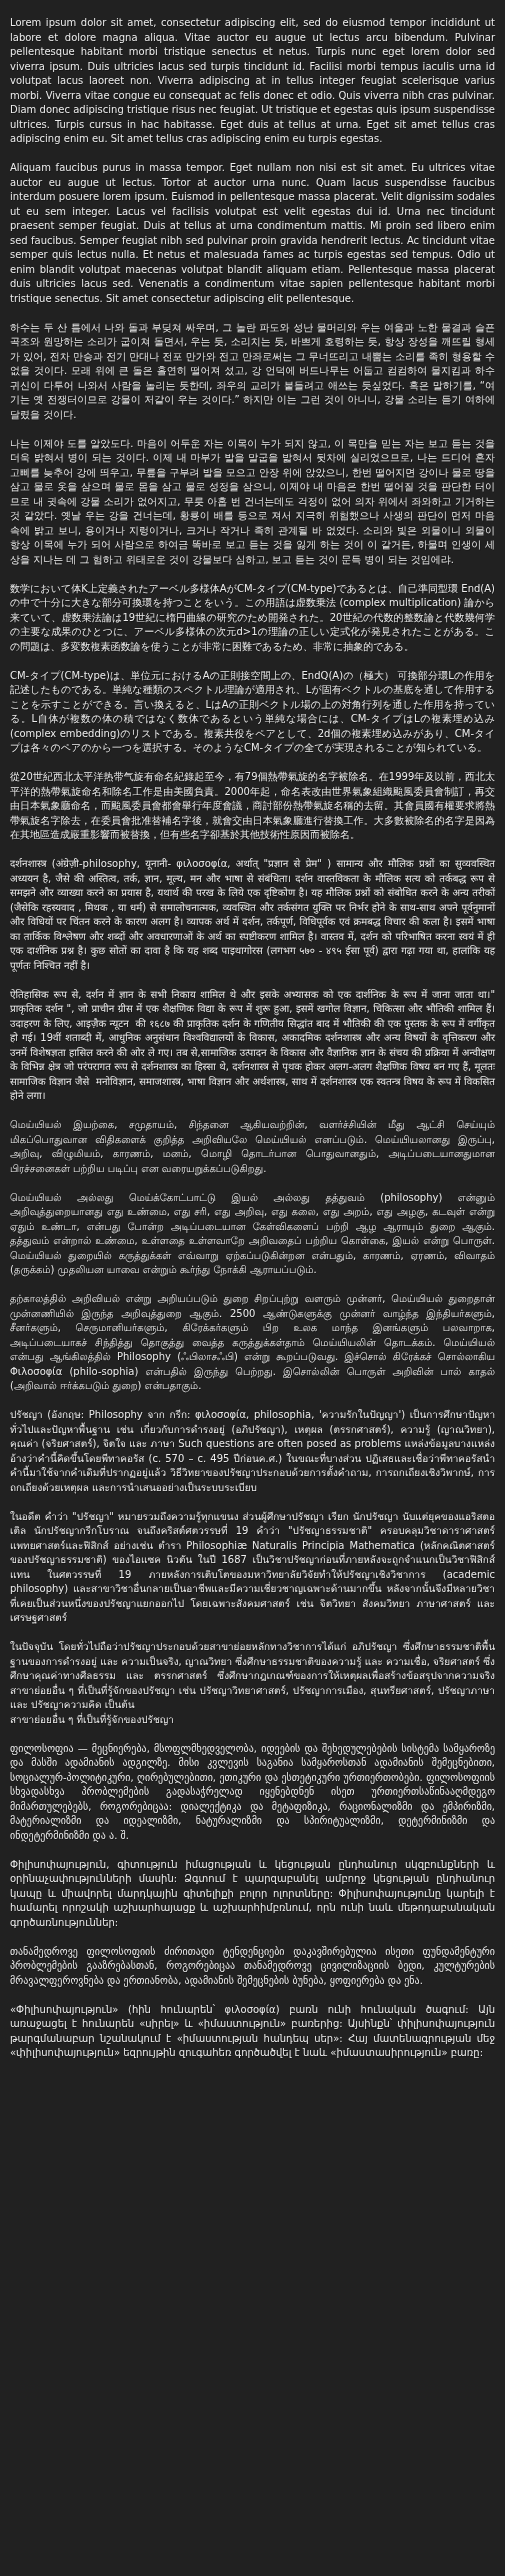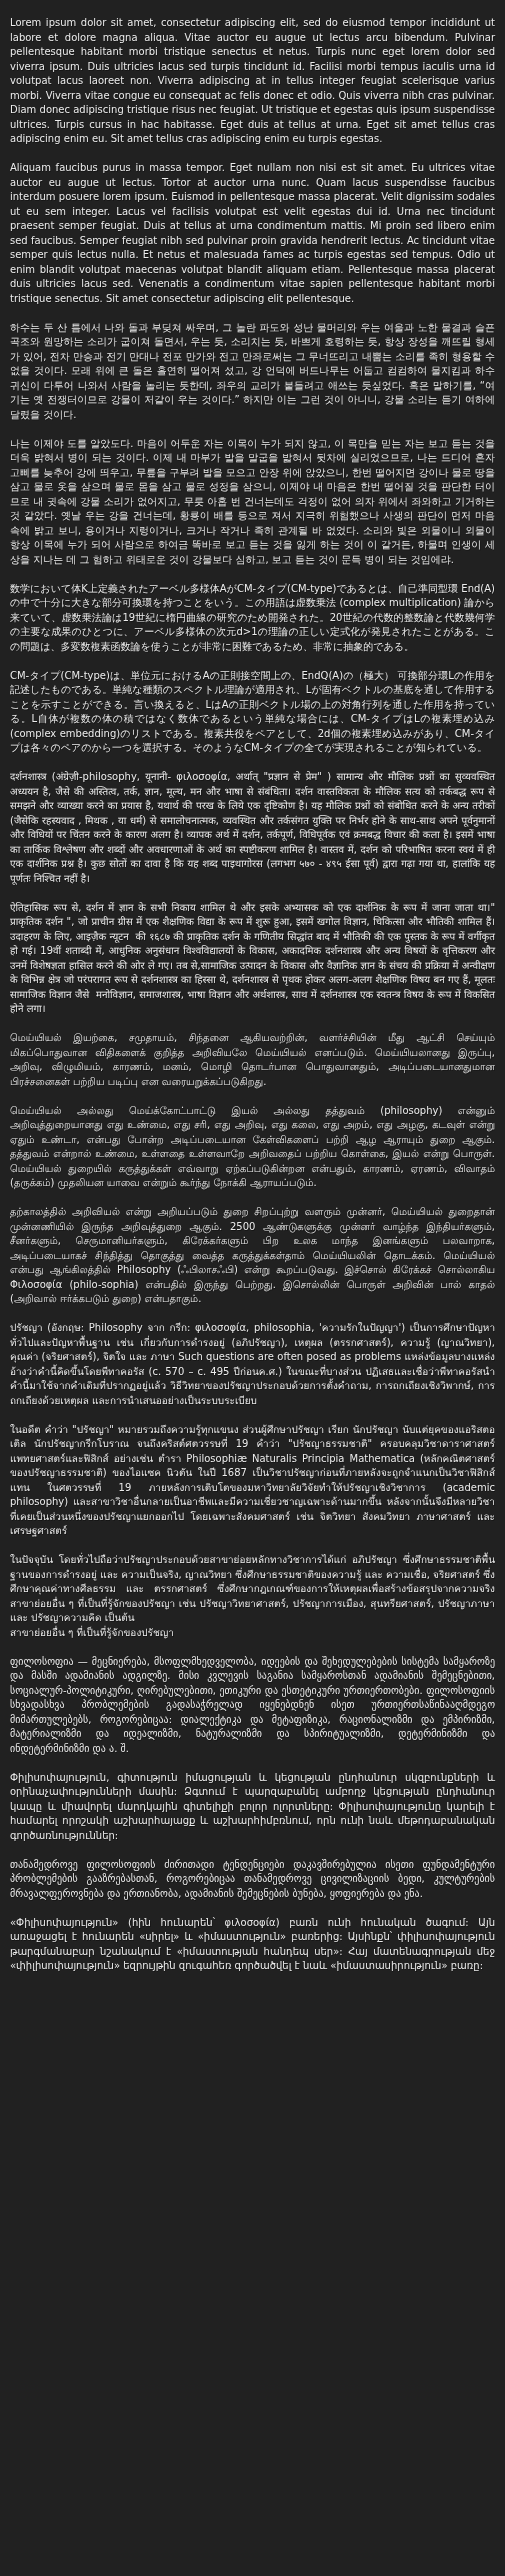--- a/index.html
+++ b/index.html
@@ -32,20 +32,21 @@
 </head>
 <body style="background: rgb(33, 33, 33);">
 
 <div class="doc">
     <p class="para" lang="en">Lorem ipsum dolor sit amet, consectetur adipiscing elit, sed do eiusmod tempor incididunt ut labore et dolore magna aliqua. Vitae auctor eu augue ut lectus arcu bibendum. Pulvinar pellentesque habitant morbi tristique senectus et netus. Turpis nunc eget lorem dolor sed viverra ipsum. Duis ultricies lacus sed turpis tincidunt id. Facilisi morbi tempus iaculis urna id volutpat lacus laoreet non. Viverra adipiscing at in tellus integer feugiat scelerisque varius morbi. Viverra vitae congue eu consequat ac felis donec et odio. Quis viverra nibh cras pulvinar. Diam donec adipiscing tristique risus nec feugiat. Ut tristique et egestas quis ipsum suspendisse ultrices. Turpis cursus in hac habitasse. Eget duis at tellus at urna. Eget sit amet tellus cras adipiscing enim eu. Sit amet tellus cras adipiscing enim eu turpis egestas.</p>
     <p class="para" lang="en">Aliquam faucibus purus in massa tempor. Eget nullam non nisi est sit amet. Eu ultrices vitae auctor eu augue ut lectus. Tortor at auctor urna nunc. Quam lacus suspendisse faucibus interdum posuere lorem ipsum. Euismod in pellentesque massa placerat. Velit dignissim sodales ut eu sem integer. Lacus vel facilisis volutpat est velit egestas dui id. Urna nec tincidunt praesent semper feugiat. Duis at tellus at urna condimentum mattis. Mi proin sed libero enim sed faucibus. Semper feugiat nibh sed pulvinar proin gravida hendrerit lectus. Ac tincidunt vitae semper quis lectus nulla. Et netus et malesuada fames ac turpis egestas sed tempus. Odio ut enim blandit volutpat maecenas volutpat blandit aliquam etiam. Pellentesque massa placerat duis ultricies lacus sed. Venenatis a condimentum vitae sapien pellentesque habitant morbi tristique senectus. Sit amet consectetur adipiscing elit pellentesque.</p>
     <p class="para" lang="ko">하수는 두 산 틈에서 나와 돌과 부딪쳐 싸우며, 그 놀란 파도와 성난 물머리와 우는 여울과 노한 물결과 슬픈 곡조와 원망하는 소리가 굽이쳐 돌면서, 우는 듯, 소리치는 듯, 바쁘게 호령하는 듯, 항상 장성을 깨뜨릴 형세가 있어, 전차 만승과 전기 만대나 전포 만가와 전고 만좌로써는 그 무너뜨리고 내뿜는 소리를 족히 형용할 수 없을 것이다. 모래 위에 큰 돌은 홀연히 떨어져 섰고, 강 언덕에 버드나무는 어둡고 컴컴하여 물지킴과 하수 귀신이 다투어 나와서 사람을 놀리는 듯한데, 좌우의 교리가 붙들려고 애쓰는 듯싶었다. 혹은 말하기를, “여기는 옛 전쟁터이므로 강물이 저같이 우는 것이다.” 하지만 이는 그런 것이 아니니, 강물 소리는 듣기 여하에 달렸을 것이다.</p>
     <p class="para" lang="ko">나는 이제야 도를 알았도다. 마음이 어두운 자는 이목이 누가 되지 않고, 이 목만을 믿는 자는 보고 듣는 것을 더욱 밝혀서 병이 되는 것이다. 이제 내 마부가 발을 말굽을 밟혀서 뒷차에 실리었으므로, 나는 드디어 혼자 고삐를 늦추어 강에 띄우고, 무릎을 구부려 발을 모으고 안장 위에 앉았으니, 한번 떨어지면 강이나 물로 땅을 삼고 물로 옷을 삼으며 물로 몸을 삼고 물로 성정을 삼으니, 이제야 내 마음은 한번 떨어질 것을 판단한 터이므로 내 귓속에 강물 소리가 없어지고, 무릇 아홉 번 건너는데도 걱정이 없어 의자 위에서 좌와하고 기거하는 것 같았다. 옛날 우는 강을 건너는데, 황룡이 배를 등으로 져서 지극히 위험했으나 사생의 판단이 먼저 마음 속에 밝고 보니, 용이거나 지렁이거나, 크거나 작거나 족히 관계될 바 없었다. 소리와 빛은 외물이니 외물이 항상 이목에 누가 되어 사람으로 하여금 똑바로 보고 듣는 것을 잃게 하는 것이 이 같거든, 하물며 인생이 세상을 지나는 데 그 험하고 위태로운 것이 강물보다 심하고, 보고 듣는 것이 문득 병이 되는 것임에랴.</p>
     <p class="para" lang="ja">数学において体K上定義されたアーベル多様体AがCM-タイプ(CM-type)であるとは、自己準同型環 End(A)の中で十分に大きな部分可換環を持つことをいう。この用語は虚数乗法 (complex multiplication) 論から来ていて、虚数乗法論は19世紀に楕円曲線の研究のため開発された。20世紀の代数的整数論と代数幾何学の主要な成果のひとつに、アーベル多様体の次元d&gt;1の理論の正しい定式化が発見されたことがある。この問題は、多変数複素函数論を使うことが非常に困難であるため、非常に抽象的である。</p>
     <p class="para" lang="ja">CM-タイプ(CM-type)は、単位元におけるAの正則接空間上の、EndQ(A)の（極大） 可換部分環Lの作用を記述したものである。単純な種類のスペクトル理論が適用され、Lが固有ベクトルの基底を通して作用することを示すことができる。言い換えると、LはAの正則ベクトル場の上の対角行列を通した作用を持っている。L自体が複数の体の積ではなく数体であるという単純な場合には、CM-タイプはLの複素埋め込み(complex embedding)のリストである。複素共役をペアとして、2d個の複素埋め込みがあり、CM-タイプは各々のペアのから一つを選択する。そのようなCM-タイプの全てが実現されることが知られている。</p>
+    <p class="para" lang="zh-Hant">從20世紀西北太平洋热带气旋有命名紀錄起至今，有79個熱帶氣旋的名字被除名。在1999年及以前，西北太平洋的熱帶氣旋命名和除名工作是由美國負責。2000年起，命名表改由世界氣象組織颱風委員會制訂，再交由日本氣象廳命名，而颱風委員會都會舉行年度會議，商討部份熱帶氣旋名稱的去留。其會員國有權要求將熱帶氣旋名字除去，在委員會批准替補名字後，就會交由日本氣象廳進行替換工作。大多數被除名的名字是因為在其地區造成嚴重影響而被替換，但有些名字卻基於其他技術性原因而被除名。</p>
     <p class="para" lang="hi">दर्शनशास्त्र (अंग्रेज़ी-philosophy, यूनानी- φιλοσοφία, अर्थात् "प्रज्ञान से प्रेम" ) सामान्य और मौलिक प्रश्नों का सुव्यवस्थित अध्ययन है, जैसे की अस्तित्व, तर्क, ज्ञान, मूल्य, मन और भाषा से संबंधिता। दर्शन वास्तविकता के मौलिक सत्य को तर्कबद्ध रूप से समझने और व्याख्या करने का प्रयास है, यथार्थ की परख के लिये एक दृष्टिकोण है। यह मौलिक प्रश्नों को संबोधित करने के अन्य तरीकों (जैसेकि रहस्यवाद , मिथक , या धर्म) से समालोचनात्मक, व्यवस्थित और तर्कसंगत युक्ति पर निर्भर होने के साथ-साथ अपने पूर्वनुमानों और विधियों पर चिंतन करने के कारण अलग है। व्यापक अर्थ में दर्शन, तर्कपूर्ण, विधिपूर्वक एवं क्रमबद्ध विचार की कला है। इसमें भाषा का तार्किक विश्लेषण और शब्दों और अवधारणाओं के अर्थ का स्पष्टीकरण शामिल है। वास्तव में, दर्शन को परिभाषित करना स्वयं में ही एक दार्शनिक प्रश्न है। कुछ सोतों का दावा है कि यह शब्द पाइथागोरस (लगभग ५७० - ४९५ ईसा पूर्व) द्वारा गढ़ा गया था, हालांकि यह पूर्णतः निश्चित नहीं है।</p>
     <p class="para" lang="hi">ऐतिहासिक रूप से, दर्शन में ज्ञान के सभी निकाय शामिल थे और इसके अभ्यासक को एक दार्शनिक के रूप में जाना जाता था।" प्राकृतिक दर्शन ", जो प्राचीन ग्रीस में एक शैक्षणिक विद्या के रूप में शुरू हुआ, इसमें खगोल विज्ञान, चिकित्सा और भौतिकी शामिल हैं। उदाहरण के लिए, आइज़ैक न्यूटन  की १६८७ की प्राकृतिक दर्शन के गणितीय सिद्धांत बाद में भौतिकी की एक पुस्तक के रूप में वर्गीकृत हो गई। 19वीं शताब्दी में, आधुनिक अनुसंधान विश्वविद्यालयों के विकास, अकादमिक दर्शनशास्त्र और अन्य विषयों के वृत्तिकरण और उनमें विशेषज्ञता हासिल करने की ओर ले गए। तब से,सामाजिक उत्पादन के विकास और वैज्ञानिक ज्ञान के संचय की प्रक्रिया में अन्वीक्षण के विभिन्न क्षेत्र जो परंपरागत रूप से दर्शनशास्त्र का हिस्सा थे, दर्शनशास्त्र से पृथक होकर अलग-अलग शैक्षणिक विषय बन गए हैं, मूलतः सामाजिक विज्ञान जैसे  मनोविज्ञान, समाजशास्त्र, भाषा विज्ञान और अर्थशास्त्र, साथ में दर्शनशास्त्र एक स्वतन्त्र विषय के रूप में विकसित होने लगा।</p>
     <p class="para" lang="ta">மெய்யியல் இயற்கை, சமுதாயம், சிந்தனை ஆகியவற்றின், வளர்ச்சியின் மீது ஆட்சி செய்யும் மிகப்பொதுவான விதிகளைக் குறித்த அறிவியலே மெய்யியல் எனப்படும். மெய்யியலானது இருப்பு, அறிவு, விழுமியம், காரணம், மனம், மொழி தொடர்பான பொதுவானதும், அடிப்படையானதுமான பிரச்சனைகள் பற்றிய படிப்பு என வரையறுக்கப்படுகிறது.</p>
     <p class="para" lang="ta">மெய்யியல் அல்லது மெய்க்கோட்பாட்டு இயல் அல்லது தத்துவம் (philosophy) என்னும் அறிவுத்துறையானது எது உண்மை, எது சரி, எது அறிவு, எது கலை, எது அறம், எது அழகு, கடவுள் என்று ஏதும் உண்டா, என்பது போன்ற அடிப்படையான கேள்விகளைப் பற்றி ஆழ ஆராயும் துறை ஆகும். தத்துவம் என்றால் உண்மை, உள்ளதை உள்ளவாறே அறிவதைப் பற்றிய கொள்கை, இயல் என்று பொருள். மெய்யியல் துறையில் கருத்துக்கள் எவ்வாறு ஏற்கப்படுகின்றன என்பதும், காரணம், ஏரணம், விவாதம் (தருக்கம்) முதலியன யாவை என்றும் கூர்ந்து நோக்கி ஆராயப்படும்.</p>
     <p class="para" lang="ta">தற்காலத்தில் அறிவியல் என்று அறியப்படும் துறை சிறப்புற்று வளரும் முன்னர், மெய்யியல் துறைதான் முன்னணியில் இருந்த அறிவுத்துறை ஆகும். 2500 ஆண்டுகளுக்கு முன்னர் வாழ்ந்த இந்தியர்களும், சீனர்களும், செருமானியர்களும், கிரேக்கர்களும் பிற உலக மாந்த இனங்களும் பலவாறாக, அடிப்படையாகச் சிந்தித்து தொகுத்து வைத்த கருத்துக்கள்தாம் மெய்யியலின் தொடக்கம். மெய்யியல் என்பது ஆங்கிலத்தில் Philosophy (ஃபிலாசஃபி) என்று கூறப்படுவது. இச்சொல் கிரேக்கச் சொல்லாகிய Φιλοσοφία (philo-sophia) என்பதில் இருந்து பெற்றது. இசொல்லின் பொருள் அறிவின் பால் காதல் (அறிவால் ஈர்க்கபடும் துறை) என்பதாகும்.</p>
     <p class="para" lang="th">ปรัชญา (อังกฤษ: Philosophy จาก กรีก: φιλοσοφία, philosophia, 'ความรักในปัญญา') เป็นการศึกษาปัญหาทั่วไปและปัญหาพื้นฐาน เช่น เกี่ยวกับการดำรงอยู่ (อภิปรัชญา), เหตุผล (ตรรกศาสตร์), ความรู้ (ญาณวิทยา), คุณค่า (จริยศาสตร์), จิตใจ และ ภาษา Such questions are often posed as problems แหล่งข้อมูลบางแหล่งอ้างว่าคำนี้คิดขึ้นโดยพีทาคอรัส (c. 570 – c. 495 ปีก่อนค.ศ.) ในขณะที่บางส่วน ปฏิเสธและเชื่อว่าพีทาคอรัสนำคำนี้มาใช้จากคำเดิมที่ปรากฏอยู่แล้ว วิธีวิทยาของปรัชญาประกอบด้วยการตั้งคำถาม, การถกเถียงเชิงวิพากษ์, การถกเถียงด้วยเหตุผล และการนำเสนออย่างเป็นระบบระเบียบ</p>
     <p class="para" lang="th">ในอดีต คำว่า "ปรัชญา" หมายรวมถึงความรู้ทุกแขนง ส่วนผู้ศึกษาปรัชญา เรียก นักปรัชญา นับแต่ยุคของแอริสตอเติล นักปรัชญากรีกโบราณ จนถึงคริสต์ศตวรรษที่ 19 คำว่า "ปรัชญาธรรมชาติ" ครอบคลุมวิชาดาราศาสตร์ แพทยศาสตร์และฟิสิกส์ อย่างเช่น ตำรา Philosophiæ Naturalis Principia Mathematica (หลักคณิตศาสตร์ของปรัชญาธรรมชาติ) ของไอแซค นิวตัน ในปี 1687 เป็นวิชาปรัชญาก่อนที่ภายหลังจะถูกจำแนกเป็นวิชาฟิสิกส์แทน ในศตวรรษที่ 19 ภายหลังการเติบโตของมหาวิทยาลัยวิจัยทำให้ปรัชญาเชิงวิชาการ (academic philosophy) และสาขาวิชาอื่นกลายเป็นอาชีพและมีความเชี่ยวชาญเฉพาะด้านมากขึ้น หลังจากนั้นจึงมีหลายวิชาที่เคยเป็นส่วนหนึ่งของปรัชญาแยกออกไป โดยเฉพาะสังคมศาสตร์ เช่น จิตวิทยา สังคมวิทยา ภาษาศาสตร์ และเศรษฐศาสตร์</p>
     <p class="para" lang="th">ในปัจจุบัน โดยทั่วไปถือว่าปรัชญาประกอบด้วยสาขาย่อยหลักทางวิชาการได้แก่ อภิปรัชญา ซึ่งศึกษาธรรมชาติพื้นฐานของการดำรงอยู่ และ ความเป็นจริง, ญาณวิทยา ซึ่งศึกษาธรรมชาติของความรู้ และ ความเชื่อ, จริยศาสตร์ ซึ่งศึกษาคุณค่าทางศีลธรรม และ ตรรกศาสตร์ ซึ่งศึกษากฎเกณฑ์ของการให้เหตุผลเพื่อสร้างข้อสรุปจากความจริง สาขาย่อยอื่น ๆ ที่เป็นที่รู้จักของปรัชญา เช่น ปรัชญาวิทยาศาสตร์, ปรัชญาการเมือง, สุนทรียศาสตร์, ปรัชญาภาษา และ ปรัชญาความคิด เป็นต้น
 สาขาย่อยอื่น ๆ ที่เป็นที่รู้จักของปรัชญา</p>
     <p class="para" lang="ka">ფილოსოფია — მეცნიერება, მსოფლმხედველობა, იდეების და შეხედულებების სისტემა სამყაროზე და მასში ადამიანის ადგილზე. მისი კვლევის საგანია სამყაროსთან ადამიანის შემეცნებითი, სოციალურ-პოლიტიკური, ღირებულებითი, ეთიკური და ესთეტიკური ურთიერთობები. ფილოსოფიის სხვადასხვა პრობლემების გადასაჭრელად იყენებდნენ ისეთ ურთიერთსაწინააღმდეგო მიმართულებებს, როგორებიცაა: დიალექტიკა და მეტაფიზიკა, რაციონალიზმი და ემპირიზმი, მატერიალიზმი და იდეალიზმი, ნატურალიზმი და სპირიტუალიზმი, დეტერმინიზმი და ინდეტერმინიზმი და ა. შ.</p>

